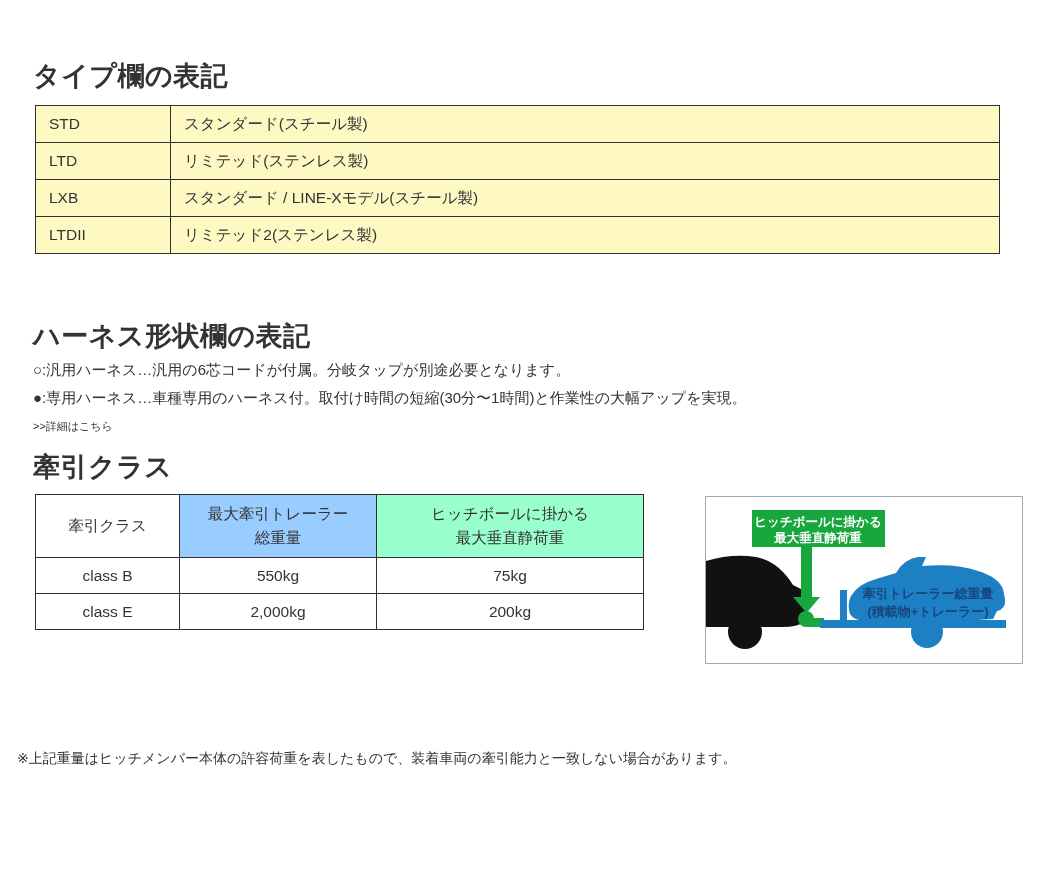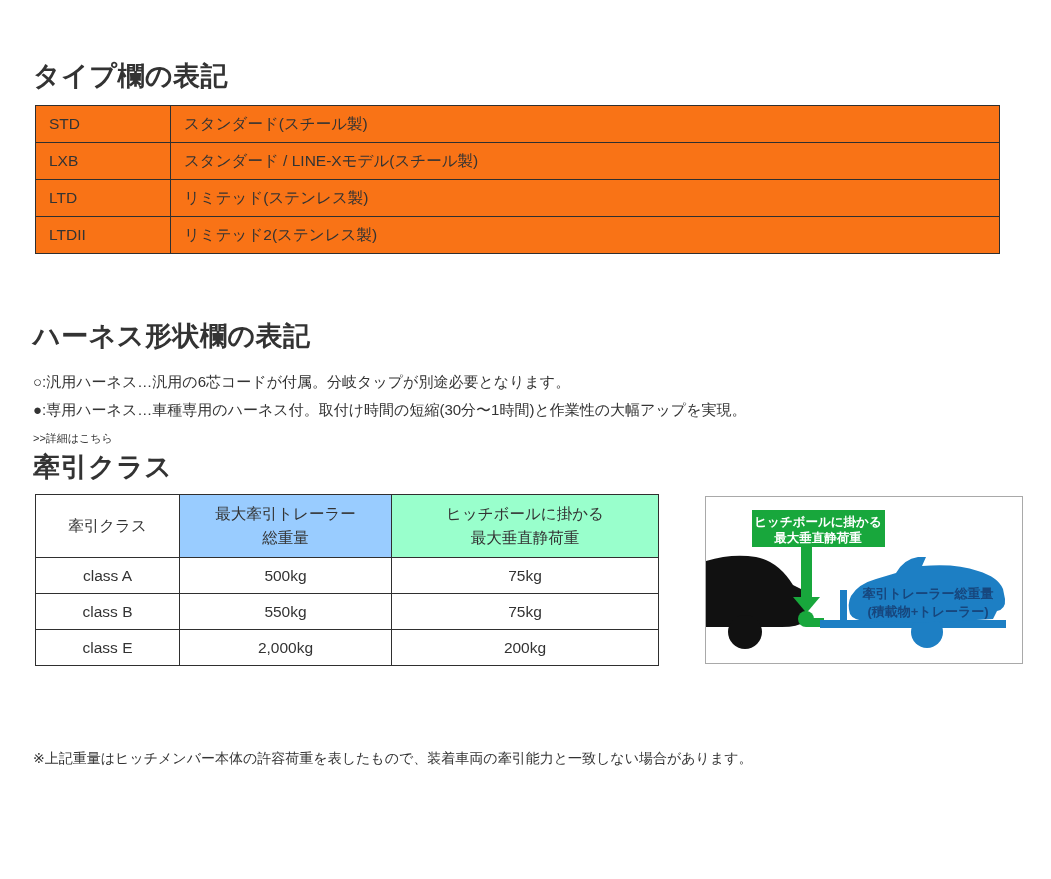--- a/index.html
+++ b/index.html
@@ -23,42 +23,42 @@
     width: 965px;
     table-layout: fixed;
     font-size: 15.5px;
     color: #333333;
   }
   table.type-table td {
     border: 1px solid #2f2f2f;
     height: 37px;
     vertical-align: middle;
     padding-left: 13px;
-    background: #f97316;
+    background: #fef9c3;
   }
   table.type-table td.code-col { width: 135px; }
   
   .harness-lines { font-size: 15px; line-height: 28px; color: #333333; }
   .detail-link { font-size: 11px; line-height: 28px; color: #333333; cursor: pointer; }
   
   table.towing-table {
     border-collapse: collapse;
     table-layout: fixed;
     font-size: 15.5px;
     color: #333333;
   }
   table.towing-table th, table.towing-table td {
     border: 1px solid #2f2f2f;
     text-align: center;
     vertical-align: middle;
     font-weight: normal;
     background: #ffffff;
   }
   table.towing-table .col-class  { width: 144px; }
-  table.towing-table .col-weight { width: 212px; }
+  table.towing-table .col-weight { width: 197px; }
   table.towing-table .col-load   { width: 267px; }
   table.towing-table tr.head-row th { height: 63px; line-height: 1.55; }
   table.towing-table tr.data-row td { height: 36px; }
   th.hd-blue  { background: #99ccff !important; }
   th.hd-green { background: #99ffcc !important; }
   
   .illus-box {
     width: 318px; height: 168px;
     border: 1px solid #a9a9a9;
     background: #ffffff;
@@ -72,61 +72,56 @@
 
 <h2 class="sec-heading abs" style="left:33px; top:58px;">タイプ欄の表記</h2>
 
 <table class="type-table abs" style="left:35px; top:105px;">
   <tbody>
       <tr>
     <td class="code-col">STD</td>
     <td>スタンダード(スチール製)</td>
   </tr>
   <tr>
+    <td class="code-col">LTD</td>
+    <td>リミテッド(ステンレス製)</td>
+  </tr>
+  <tr>
     <td class="code-col">LXB</td>
     <td>スタンダード / LINE-Xモデル(スチール製)</td>
-  </tr>
-  <tr>
-    <td class="code-col">LTD</td>
-    <td>リミテッド(ステンレス製)</td>
   </tr>
   <tr>
     <td class="code-col">LTDII</td>
     <td>リミテッド2(ステンレス製)</td>
   </tr>
 </tbody>
   </table>
 
 <h2 class="sec-heading abs" style="left:33px; top:318px;">ハーネス形状欄の表記</h2>
 
-<div class="abs harness-lines" style="left:33px; top:368px;">
+<div class="abs harness-lines" style="left:33px; top:356px;">
   <div>○:汎用ハーネス…汎用の6芯コードが付属。分岐タップが別途必要となります。</div>
   <div>●:専用ハーネス…車種専用のハーネス付。取付け時間の短縮(30分〜1時間)と作業性の大幅アップを実現。</div>
   <div class="detail-link">&gt;&gt;詳細はこちら</div>
 </div>
 
 <h2 class="sec-heading abs" style="left:33px; top:449px;">牽引クラス</h2>
 
 <table class="towing-table abs" style="left:35px; top:494px;">
   <tbody>
       <tr class="head-row">
     <th class="col-class">牽引クラス</th>
     <th class="col-weight hd-blue">
       <span>最大牽引トレーラー</span><br>
       <span>総重量</span>
     </th>
     <th class="col-load hd-green">
       <span>ヒッチボールに掛かる</span><br>
       <span>最大垂直静荷重</span>
     </th>
-  </tr>
-  <tr class="data-row">
-    <td>class A</td>
-    <td>500kg</td>
-    <td>75kg</td>
   </tr>
   <tr class="data-row">
     <td>class B</td>
     <td>550kg</td>
     <td>75kg</td>
   </tr>
   <tr class="data-row">
     <td>class E</td>
     <td>2,000kg</td>
     <td>200kg</td>
@@ -158,15 +153,15 @@
       <path d="M144 117 Q141 107 145 99 Q152 87 170 82 L190 76 Q198 62 212 60 L220 60 L216 69 Q250 66 272 74 Q292 80 297 92 L299 102 Q300 112 291 114 L287 122 Q220 127 160 124 Q147 123 144 117 Z" fill="#1d7fc4"></path>
     </g>
 
     <text x="112" y="29" text-anchor="middle" font-size="12.5" font-weight="bold" fill="#ffffff">ヒッチボールに掛かる</text>
     <text x="112" y="45" text-anchor="middle" font-size="12.5" font-weight="bold" fill="#ffffff">最大垂直静荷重</text>
     <text x="222" y="101" text-anchor="middle" font-size="13" font-weight="bold" fill="#17477e">牽引トレーラー総重量</text>
     <text x="222" y="119" text-anchor="middle" font-size="13" font-weight="bold" fill="#17477e">(積載物+トレーラー)</text>
   </svg>
 </div>
 
-<div class="notes abs" style="left:33px; top:744px;">
+<div class="notes abs" style="left:17px; top:744px;">
   <div>※上記重量はヒッチメンバー本体の許容荷重を表したもので、装着車両の牽引能力と一致しない場合があります。</div>
 </div>
 
 </body></html>

